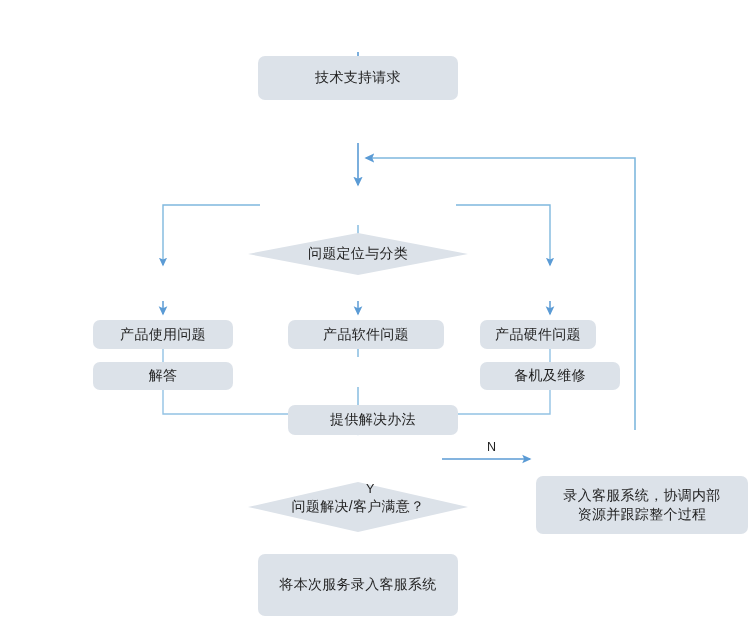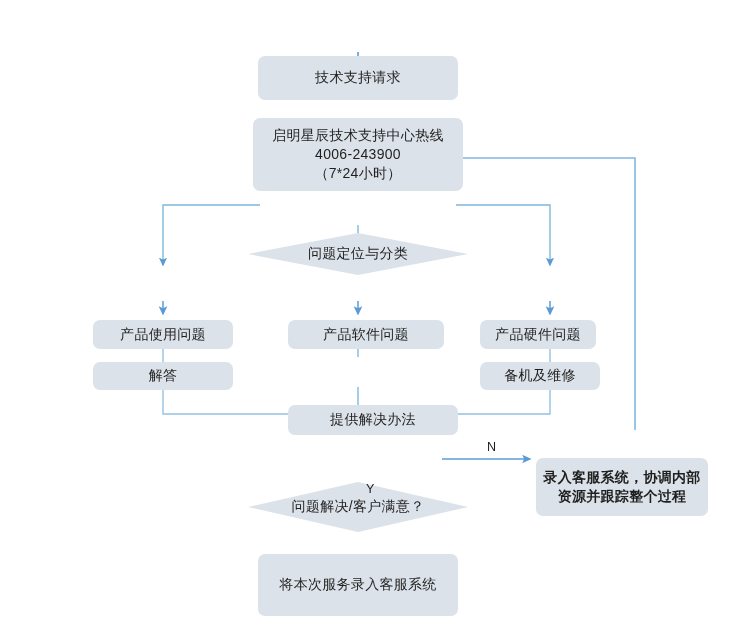--- a/index.html
+++ b/index.html
@@ -111,25 +111,20 @@
 
     <line x1="358" y1="484" x2="358" y2="506" stroke="#5b9bd5" stroke-width="1.6" marker-end="url(#arrowhead)"></line>
 
     <line x1="358" y1="568" x2="358" y2="585" stroke="#5b9bd5" stroke-width="1.6" marker-end="url(#arrowhead)"></line>
   </svg>
 
   <div class="node process" style="left:258px; top:8px; width:200px; height:44px;">
     <span class="node-label">技术支持请求</span>
   </div>
 
-  <div class="node process" style="left:253px; top:70px; width:210px; height:73px;">
-    <span class="node-label">启明星辰技术支持中心热线
-4006-243900
-（7*24小时）</span>
-  </div>
 
   <div class="node decision" style="left:248px; top:185px; width:220px; height:42px;">
     <span class="diamond-shape"></span>
     <span class="node-label">问题定位与分类</span>
   </div>
 
   <div class="node process" style="left:93px; top:272px; width:140px; height:29px;justify-content:center;">
     <span class="node-label">产品使用问题</span>
   </div>
 
@@ -143,30 +138,30 @@
 
 
   <div class="node process" style="left:288px; top:357px; width:170px; height:30px;">
     <span class="node-label">提供解决办法</span>
   </div>
 
   <div class="node process" style="left:480px; top:272px; width:116px; height:29px;">
     <span class="node-label">产品硬件问题</span>
   </div>
 
-  <div class="node process" style="left:480px; top:314px; width:120px; height:28px;">
+  <div class="node process" style="left:480px; top:314px; width:140px; height:28px;">
     <span class="node-label">备机及维修</span>
   </div>
 
   <div class="node decision" style="left:248px; top:434px; width:220px; height:50px;">
     <span class="diamond-shape"></span>
     <span class="node-label">问题解决/客户满意？</span>
   </div>
 
-  <div class="node process" style="left:536px; top:410px; width:172px; height:58px;font-weight:bold;">
+  <div class="node process" style="left:536px; top:428px; width:212px; height:58px;">
     <span class="node-label">录入客服系统，协调内部
 资源并跟踪整个过程</span>
   </div>
 
   <div class="node process" style="left:258px; top:506px; width:200px; height:62px;">
     <span class="node-label">将本次服务录入客服系统</span>
   </div>
 
   <div class="node terminator" style="left:258px; top:585px; width:200px; height:38px;">
     <span class="node-label">END</span>

